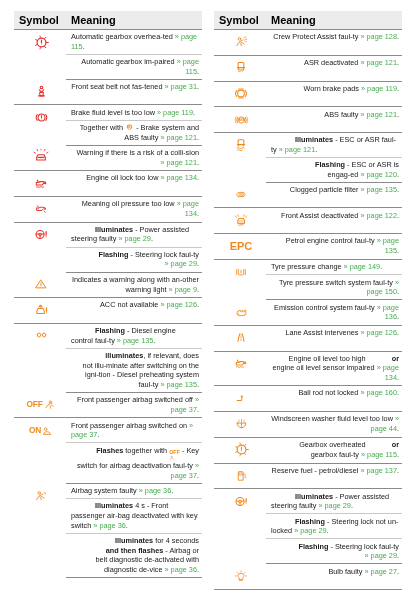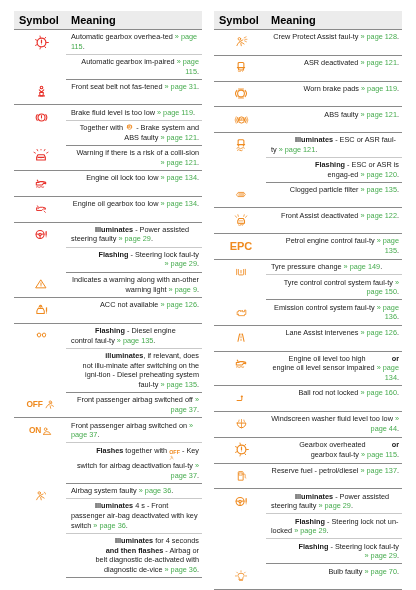--- a/index.html
+++ b/index.html
@@ -231,21 +231,21 @@
             <tr class="grp-end ">
               <td class="sym" rowspan="1">
                    <div class="icon-wrap">
                   <svg width="18" height="14" viewBox="0 0 24 24" fill="none" stroke="#e8312a" stroke-width="1.7" stroke-linecap="round" stroke-linejoin="round">
                     <path d="M4.5 10.5 L4.5 14.5 L13.5 14.5 L16.5 11.5 L19.5 12.5 L19.5 10.2 L15 9 L10 9 L8.5 10.5 Z"></path>
         <path d="M7.5 9 L6 6.6"></path>
                     <path d="M17.2 15.6 L19.6 17.8" stroke-width="1.4"></path>
                   </svg>
                 </div>
                  </td>
-              <td class="mean"><span>Engine oil gearbox too low </span><span class="ref">» page 134</span><span>.</span></td>
+              <td class="mean"><span>Meaning oil pressure too low </span><span class="ref">» page 134</span><span>.</span></td>
             </tr>
             <tr class="">
               <td class="sym" rowspan="2">
                    <div class="icon-wrap">
                   <svg width="18" height="15" viewBox="0 0 24 24" fill="none" stroke="#e8312a" stroke-width="1.7" stroke-linecap="round" stroke-linejoin="round">
                     <circle cx="10.5" cy="12" r="6.4"></circle>
                     <circle cx="10.5" cy="12" r="1.9"></circle>
         <line x1="4.2" y1="11.2" x2="8.7" y2="11.6"></line>
                     <line x1="16.8" y1="11.2" x2="12.3" y2="11.6"></line>
         <line x1="10.5" y1="13.9" x2="10.5" y2="18.3"></line>
@@ -486,21 +486,21 @@
                     <line x1="12" y1="9.2" x2="12" y2="13.2" stroke-width="1.5"></line>
         <circle cx="12" cy="15.2" r="0.6" fill="#ef8a1f" stroke="none"></circle>
         <path d="M4.4 7.4 q0 4.6 0 9.2" stroke-width="1.3"></path>
                     <path d="M19.6 7.4 q0 4.6 0 9.2" stroke-width="1.3"></path>
                   </svg>
                 </div>
                  </td>
               <td class="mean"><span>Tyre pressure change </span><span class="ref">» page 149</span><span>.</span></td>
             </tr>
             <tr class="grp-end sub">
-              <td class="mean"><span>Tyre control control system faul-ty </span><span class="ref">» page 150</span><span>.</span></td>
+              <td class="mean"><span>Tyre pressure switch system faul-ty </span><span class="ref">» page 150</span><span>.</span></td>
             </tr>
             <tr class="grp-end ">
               <td class="sym" rowspan="1">
                    <div class="icon-wrap">
                   <svg width="17" height="13" viewBox="0 0 24 24" fill="none" stroke="#ef8a1f" stroke-width="1.7" stroke-linecap="round" stroke-linejoin="round">
                     <path d="M4 15.6 L4 10.6 L6.6 10.6 L6.6 8.4 L10.6 8.4 L10.6 10.6 L13.6 7.6 L13.6 10.6 L17.6 10.6 L17.6 7.6 L20 7.6 L20 15.6 L17.6 15.6 L17.6 17.8 L6.6 17.8 L6.6 15.6 Z" stroke-width="1.5"></path>
                   </svg>
                 </div>
                  </td>
               <td class="mean"><span>Emission control system faul-ty </span><span class="ref">» page 136</span><span>.</span></td>
@@ -609,20 +609,20 @@
             <tr class="grp-end ">
               <td class="sym" rowspan="1">
                    <div class="icon-wrap">
                   <svg width="14" height="13" viewBox="0 0 24 24" fill="none" stroke="#ef8a1f" stroke-width="1.7" stroke-linecap="round" stroke-linejoin="round">
                     <path d="M8.6 14.4 q-2.2 -2 -2.2 -4.4 q0 -4 5.6 -4 q5.6 0 5.6 4 q0 2.4 -2.2 4.4 L15.4 17.4 L8.6 17.4 Z" stroke-width="1.5"></path>
         <line x1="9.2" y1="19.4" x2="14.8" y2="19.4" stroke-width="1.3"></line>
         <path d="M12 1.4 L12 3.6 M4.2 4 L5.8 5.6 M19.8 4 L18.2 5.6 M1.6 11 L3.8 11 M22.4 11 L20.2 11" stroke-width="1.3"></path>
                   </svg>
                 </div>
                  </td>
-              <td class="mean"><span>Bulb faulty </span><span class="ref">» page 70</span><span>.</span></td>
+              <td class="mean"><span>Bulb faulty </span><span class="ref">» page 27</span><span>.</span></td>
             </tr>
           </tbody>
       </table>
     </div>
   </div>
 
 </div>
 
 </body></html>

